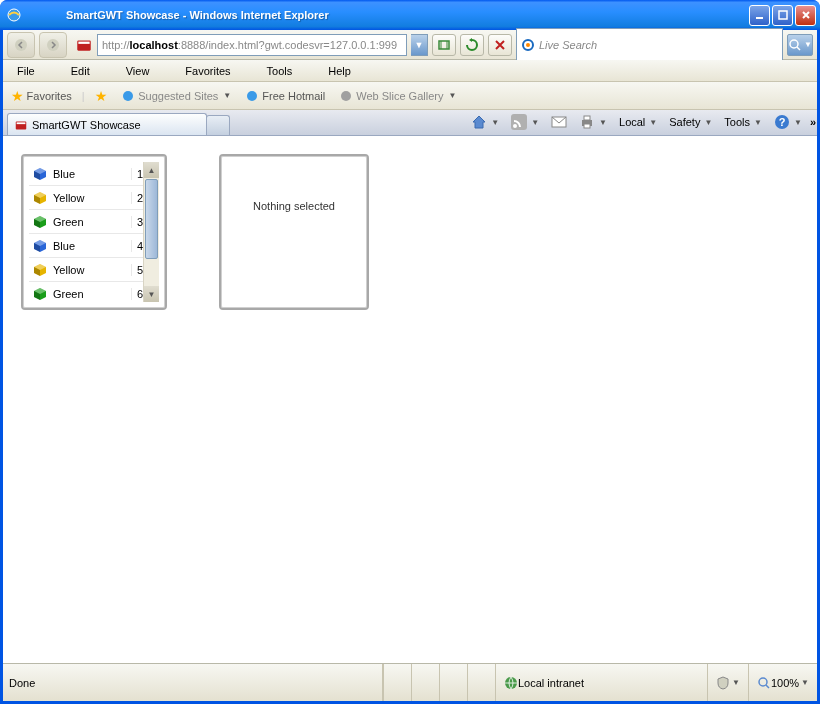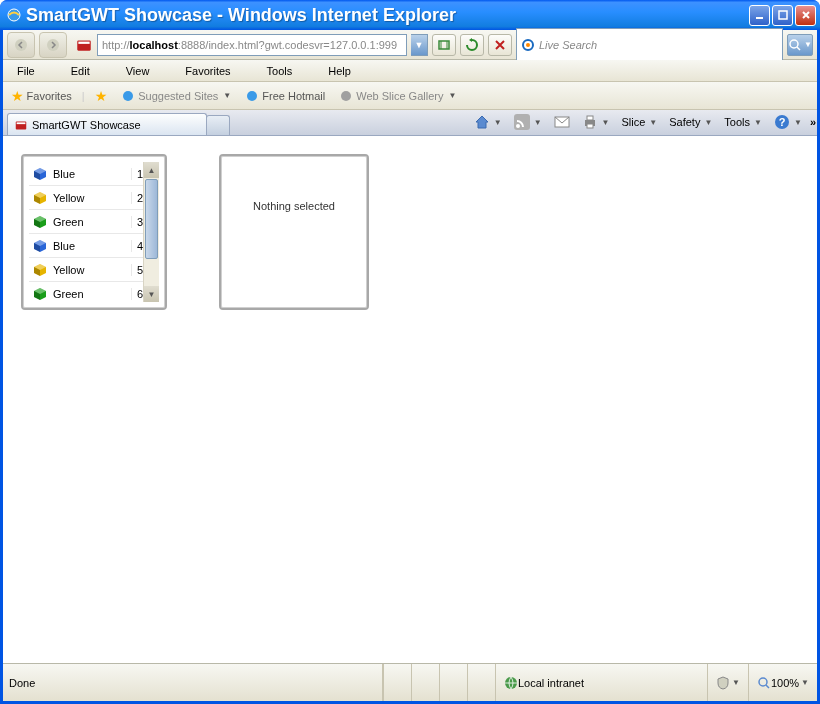--- a/index.html
+++ b/index.html
@@ -1,21 +1,21 @@
 <!DOCTYPE html>
 <html><head>
 <meta charset="utf-8">
 <style>
 * { box-sizing: border-box; margin: 0; padding: 0; }
 body { font-family: Tahoma, sans-serif; font-size: 11px; background: #fff; overflow: hidden; }
 
 .window { width: 820px; height: 704px; background: #0054e3; border-radius: 8px 8px 0 0; position: relative; }
 .titlebar { height: 30px; background: linear-gradient(to bottom, #0058ee 0%, #3d91ff 8%, #288eff 40%, #127de0 88%, #0054e3 100%); border-radius: 7px 7px 0 0; display: flex; align-items: center; padding: 0 4px 0 6px; }
 .titlebar-icon { width: 16px; height: 16px; margin-right: 4px; }
-.titlebar-text { color: #fff; font-weight: bold; font-size: 18px; flex: 1; text-shadow: 1px 1px 1px rgba(0,0,0,0.3); }
+.titlebar-text { color: #fff; font-weight: bold; font-size: 11px; flex: 1; text-shadow: 1px 1px 1px rgba(0,0,0,0.3); margin-left: 40px; }
 .winbtns { display: flex; gap: 2px; }
 .winbtn { width: 21px; height: 21px; border-radius: 3px; border: 1px solid #fff; display: flex; align-items: center; justify-content: center; color: #fff; font-weight: bold; }
 .winbtn.min, .winbtn.max { background: linear-gradient(to bottom, #7ba4e8, #2f62c9); }
 .winbtn.close { background: linear-gradient(to bottom, #e89090, #c03010); }
 
 .chrome { position: absolute; top: 30px; left: 3px; right: 3px; bottom: 3px; background: #ece9d8; display: flex; flex-direction: column; }
 
 .addrbar { height: 30px; background: linear-gradient(to bottom, #f7f7f2, #e8e5d5); border-bottom: 1px solid #b8b8a8; display: flex; align-items: center; padding: 0 4px; gap: 4px; }
 .navback, .navfwd { width: 28px; height: 26px; border-radius: 4px; background: linear-gradient(to bottom, #f0f0e8, #d8d4c4); border: 1px solid #c8c4b0; display:flex; align-items:center; justify-content:center; }
 .favicon { width: 18px; height: 18px; margin-left: 4px; }
@@ -221,21 +221,21 @@
           </span>
         <span class="item">
             <svg width="16" height="16" viewBox="0 0 16 16">
               <rect x="3" y="6" width="10" height="6" fill="#888"></rect>
               <rect x="5" y="2" width="6" height="4" fill="#fff" stroke="#888"></rect>
               <rect x="5" y="10" width="6" height="4" fill="#fff" stroke="#888"></rect>
             </svg>
             <span class="tri">▼</span>
           </span>
         <span class="item">
-            <span>Slice</span>
+            <span>Local</span>
             <span class="tri">▼</span>
           </span>
         <span class="item">
             <span>Safety</span>
             <span class="tri">▼</span>
           </span>
         <span class="item">
             <span>Tools</span>
             <span class="tri">▼</span>
           </span>

